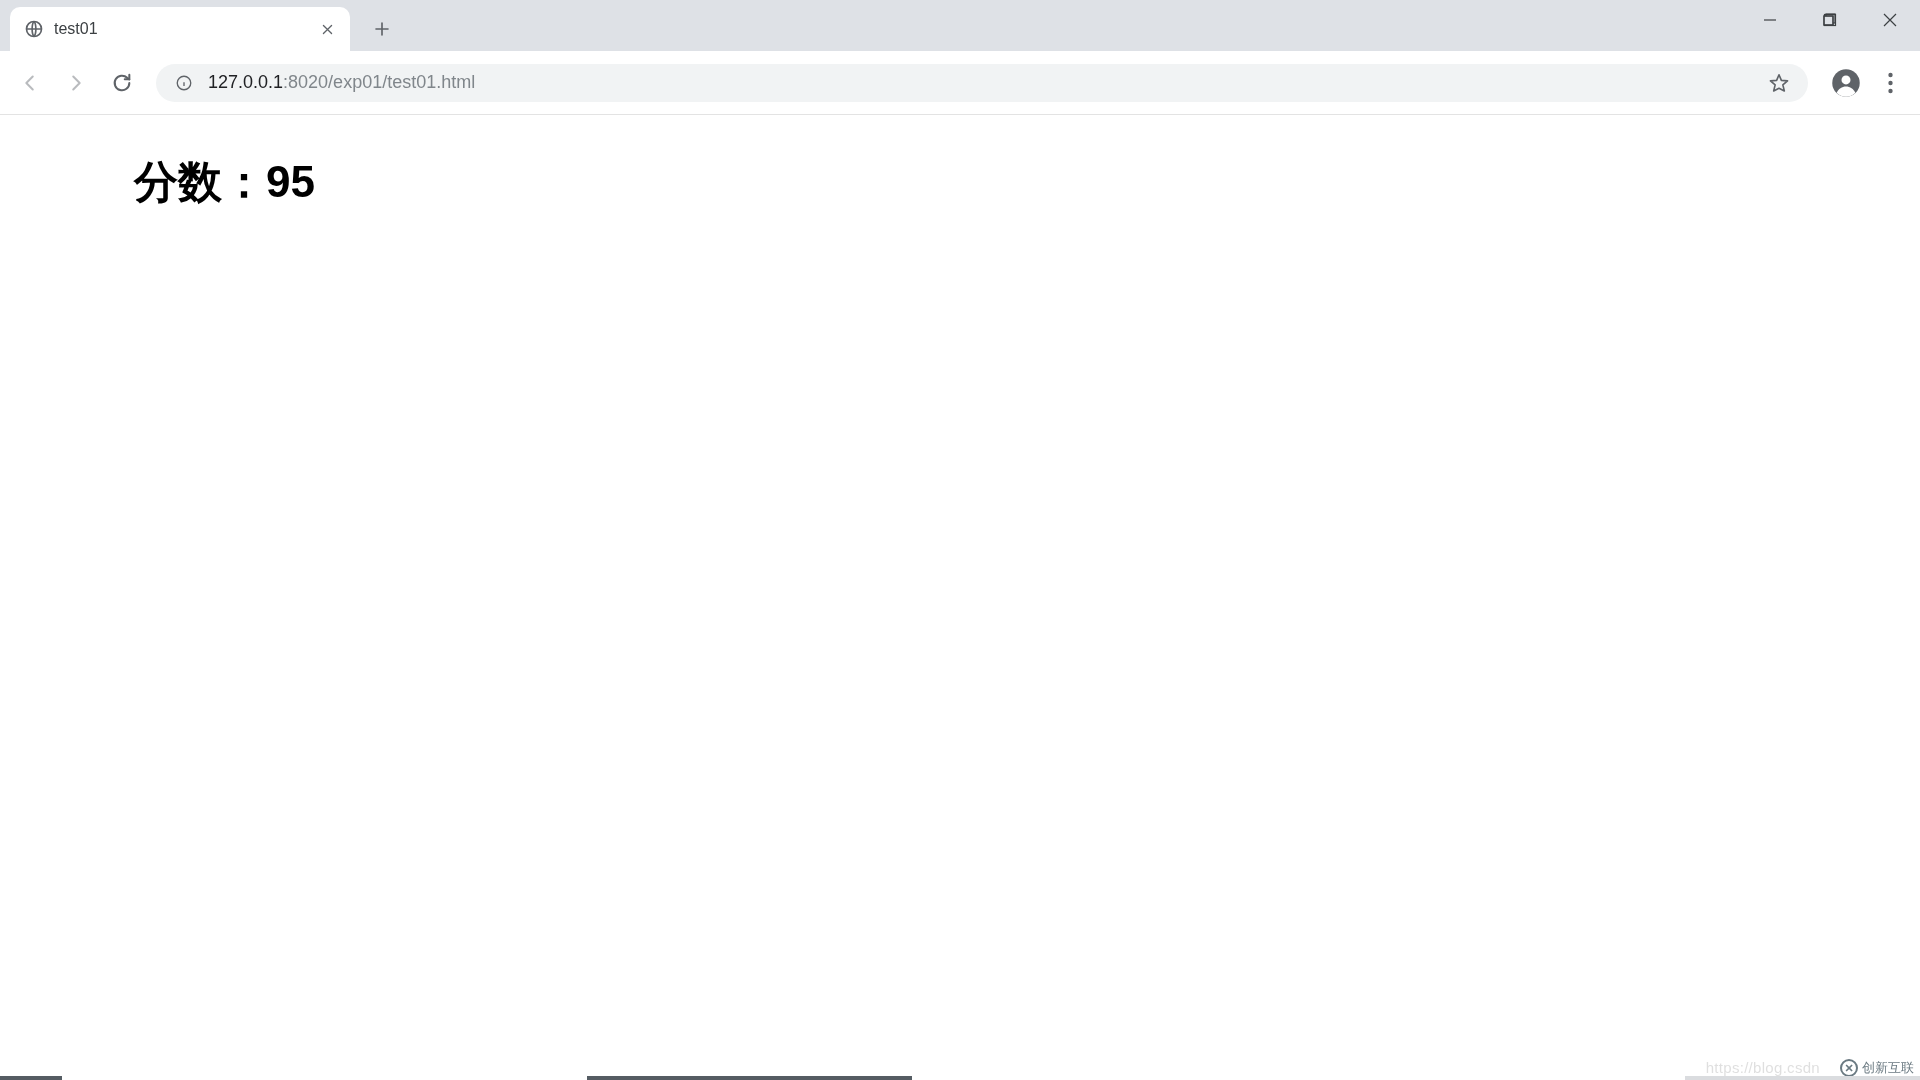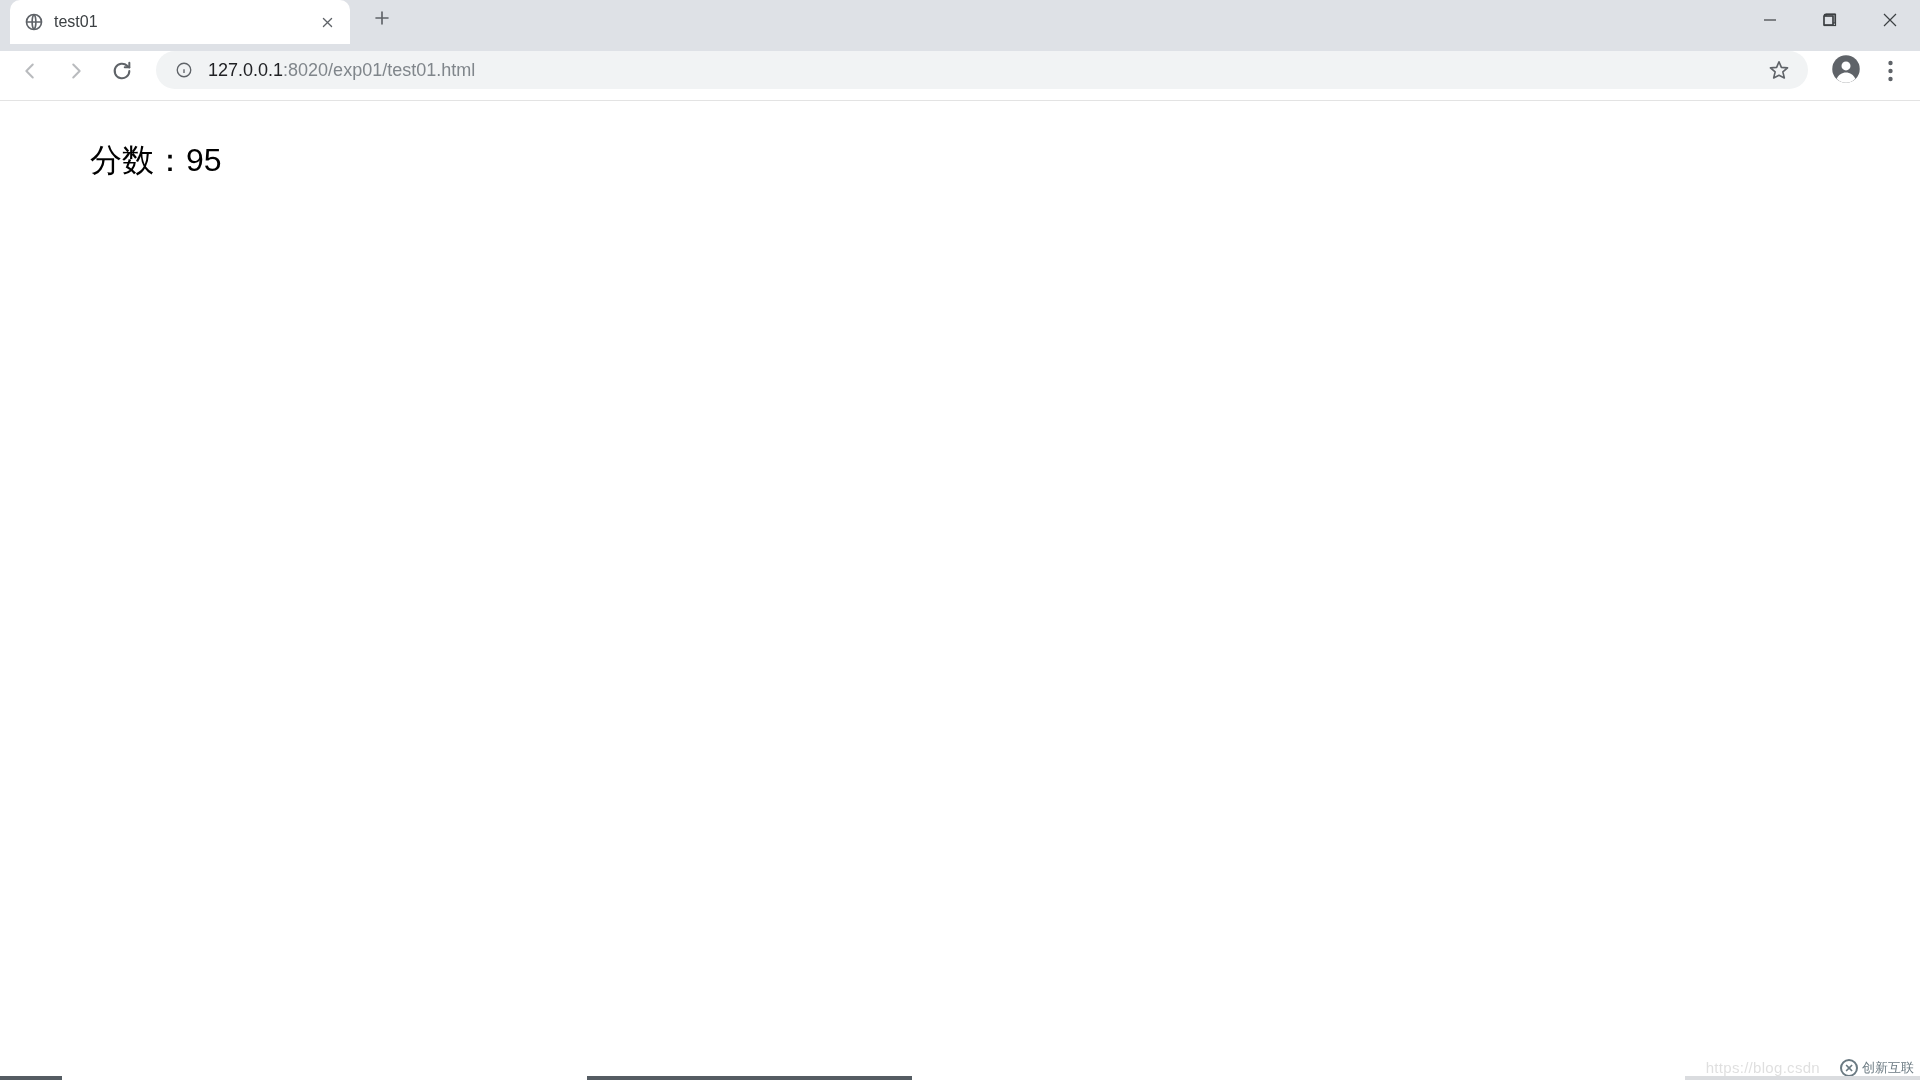--- a/index.html
+++ b/index.html
@@ -13,20 +13,21 @@
       height: 1080px;
       background: #ffffff;
       overflow: hidden;
       position: relative;
     }
     
     .tab-bar {
       height: 51px;
       background: #dee1e6;
       display: flex;
+      align-items: flex-end;
       padding-left: 10px;
       position: relative;
     }
     .tab {
       height: 44px;
       width: 340px;
       background: #ffffff;
       border-top-left-radius: 10px;
       border-top-right-radius: 10px;
       display: flex;
@@ -99,24 +100,25 @@
     }
     .window-controls svg {
       width: 14px;
       height: 14px;
       stroke: #3c4043;
       stroke-width: 1.2;
       fill: none;
     }
     
     .toolbar {
-      height: 50px;
+      height: 64px;
       background: #ffffff;
       border-bottom: 1px solid #e3e3e3;
       display: flex;
+      align-items: center;
       padding: 0 10px;
       gap: 6px;
     }
     .nav-btn {
       width: 40px;
       height: 40px;
       display: flex;
       align-items: center;
       justify-content: center;
       border-radius: 50%;
@@ -213,24 +215,25 @@
     .menu-btn svg {
       width: 5px;
       height: 22px;
       fill: #5f6368;
     }
     
     .page-content {
       padding: 38px 90px;
     }
     .score {
-      font-size: 32px;
+      font-size: 44px;
       color: #000;
       font-family: "Microsoft YaHei", "PingFang SC", sans-serif;
-      font-weight: 400;
+      font-weight: 700;
+      margin-left: 44px;
     }
     
     .watermark-link {
       position: absolute;
       right: 100px;
       bottom: 4px;
       font-size: 15px;
       color: rgba(128,128,128,0.25);
       letter-spacing: 0.3px;
     }

